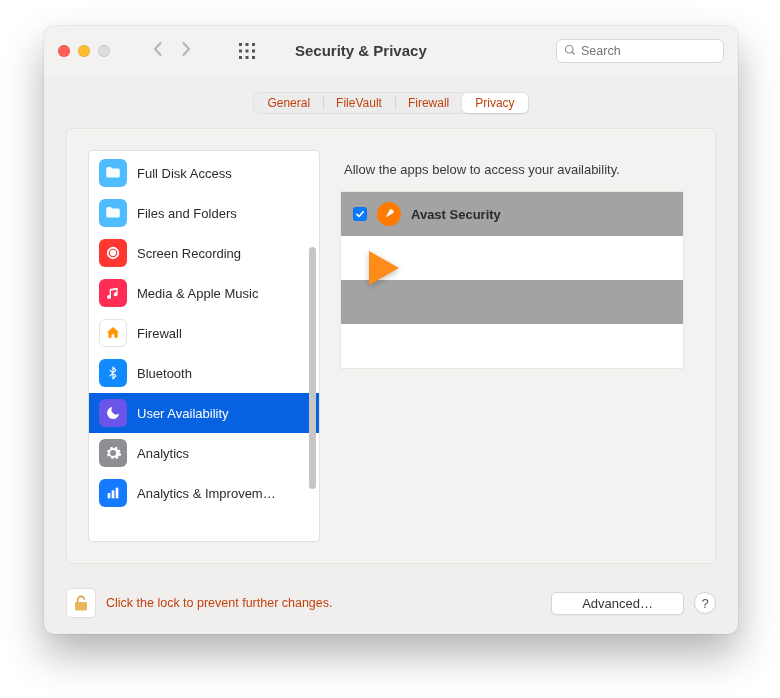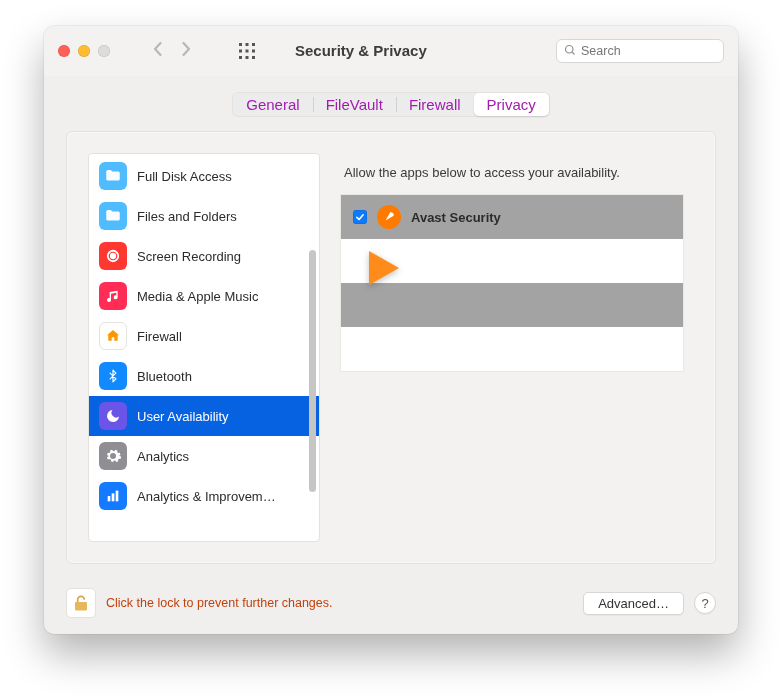--- a/index.html
+++ b/index.html
@@ -57,21 +57,21 @@
     border: none; outline: none; flex:1;
     font-size: 12.5px; color: #0f766e; background: transparent;
   }
 
   .tabs-row { display:flex; justify-content:center; padding: 16px 0 8px; }
   .tabs {
     display:flex; background:#ececec; border-radius:6px; padding:1px;
     box-shadow: inset 0 0 0 1px rgba(0,0,0,0.04);
   }
   .tab {
-    font-size: 15px; color:#a21caf; padding: 3px 13px;
+    font-size: 12px; color:#c2410c; padding: 3px 13px;
     border-radius: 5px; cursor: default; position:relative;
   }
   .tab + .tab::before {
     content:""; position:absolute; left:0; top:4px; bottom:4px;
     width:1px; background:#d3d1cf;
   }
   .tab.active { background:#fff; box-shadow:0 1px 2px rgba(0,0,0,0.12); }
   .tab.active::before, .tab.active + .tab::before { display:none; }
 
   .content {
@@ -162,21 +162,21 @@
     gap:10px;
   }
   .lock {
     width:30px; height:30px; border:1px solid #e3e1de; border-radius:5px;
     background:#fff; display:flex; align-items:center; justify-content:center;
   }
   .footer-text { font-size:12.5px; color:#c2410c; }
   .adv-btn {
     margin-left:auto;
     background:#fff; border:1px solid #d8d6d4; border-radius:5px;
-    font-size:13px; padding:3px 14px; color:#333;
+    font-size:13px; padding:3px 30px; color:#333;
     box-shadow: 0 1px 1px rgba(0,0,0,0.04);
   }
   .help-btn {
     width:22px; height:22px; border-radius:50%;
     background:#fff; border:1px solid #d8d6d4;
     display:flex; align-items:center; justify-content:center;
     font-size:13px; color:#555;
     box-shadow: 0 1px 1px rgba(0,0,0,0.04);
   }
 </style>

